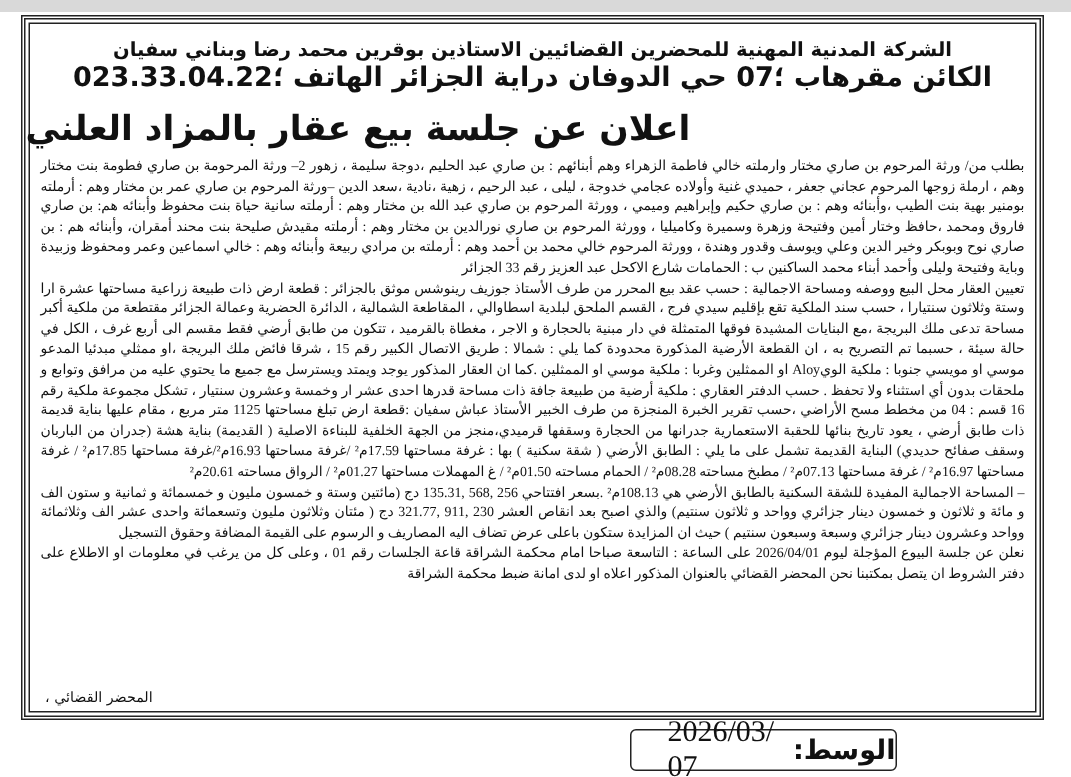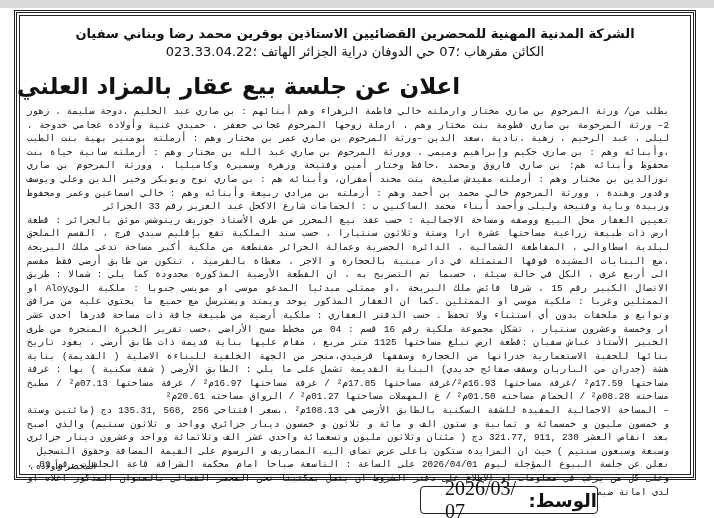--- a/index.html
+++ b/index.html
@@ -8,27 +8,27 @@
     position:relative; font-family:"DejaVu Sans", sans-serif; color:#111;
   }
   .topbar { position:absolute; left:0; top:0; width:714px; height:8px; background:#d9d9d9; }
   .frame {
     position:absolute; left:14px; top:10px; width:682px; height:470px;
     border:3px double #222; box-sizing:border-box; background:#fff;
   }
   .frame-inner { position:absolute; inset:2px; border:1px solid #222; }
   .header { position:absolute; left:0; right:0; top:12px; text-align:center; direction:rtl; }
   .h-line1 { font-size:13px; font-weight:bold; line-height:18px; }
-  .h-line2 { font-size:13px; font-weight:normal; line-height:18px; }
+  .h-line2 { font-size:18px; font-weight:bold; line-height:18px; }
   .title { position:absolute; left:0; right:0; top:58px; text-align:left; direction:rtl;
     font-size:23px; font-weight:bold; line-height:30px; letter-spacing:-0.5px; }
   .body-text {
-    position:absolute; left:10px; right:24px; top:92px;
+    position:absolute; left:10px; right:10px; top:92px;
     direction:rtl; text-align:justify; font-size:9.3px; line-height:13.6px;
-    font-family:Liberation Mono, monospace;
+    font-family:Liberation Serif, serif;
   }
   .body-text p { margin:0; }
   .signature {
     position:absolute; left:30px; top:460px; direction:rtl;
     font-size:9.5px;
   }
   .date-box {
     position:absolute; left:420px; top:486px; width:178px; height:28px;
     border:1.5px solid #222; border-radius:4px; background:#fff;
     display:flex; align-items:center; justify-content:center; gap:6px;
@@ -53,18 +53,18 @@
   <div class="title">اعلان عن جلسة بيع عقار بالمزاد العلني</div>
 
   <div class="body-text">
     <p>بطلب من/ ورثة المرحوم بن صاري مختار وارملته خالي فاطمة الزهراء وهم أبنائهم : بن صاري عبد الحليم ،دوجة سليمة ، زهور 2– ورثة المرحومة بن صاري فطومة بنت مختار وهم ، ارملة زوجها المرحوم عجاني جعفر ، حميدي غنية وأولاده عجامي خدوجة ، ليلى ، عبد الرحيم ، زهية ،نادية ،سعد الدين –ورثة المرحوم بن صاري عمر بن مختار وهم : أرملته بومنير بهية بنت الطيب ،وأبنائه وهم : بن صاري حكيم وإبراهيم وميمي ، وورثة المرحوم بن صاري عبد الله بن مختار وهم : أرملته سانية حياة بنت محفوظ وأبنائه هم: بن صاري فاروق ومحمد ،حافظ وختار أمين وفتيحة وزهرة وسميرة وكاميليا ، وورثة المرحوم بن صاري نورالدين بن مختار وهم : أرملته مقيدش صليحة بنت محند أمقران، وأبنائه هم : بن صاري نوح وبوبكر وخير الدين وعلي ويوسف وقدور وهندة ، وورثة المرحوم خالي محمد بن أحمد وهم : أرملته بن مرادي ربيعة وأبنائه وهم : خالي اسماعين وعمر ومحفوظ وزبيدة وباية وفتيحة وليلى وأحمد أبناء محمد الساكنين ب : الحمامات شارع الاكحل عبد العزيز رقم 33 الجزائر</p>
     <p>تعيين العقار محل البيع ووصفه ومساحة الاجمالية : حسب عقد بيع المحرر من طرف الأستاذ جوزيف رينوشس موثق بالجزائر :  قطعة ارض ذات طبيعة زراعية مساحتها عشرة ارا وستة وثلاثون سنتيارا ، حسب سند الملكية تقع بإقليم سيدي فرج ، القسم الملحق لبلدية اسطاوالي ، المقاطعة الشمالية ، الدائرة الحضرية وعمالة الجزائر مقتطعة من ملكية أكبر مساحة تدعى ملك البريجة ،مع البنايات المشيدة فوقها المتمثلة في دار مبنية بالحجارة و الاجر ، مغطاة بالقرميد ، تتكون من طابق أرضي فقط مقسم الى أربع غرف ، الكل في حالة سيئة ، حسبما تم التصريح به ، ان القطعة الأرضية المذكورة محدودة كما يلي : شمالا : طريق الاتصال الكبير رقم 15 ، شرقا فائض ملك البريجة ،او ممثلي مبدئيا المدعو موسي او مويسي جنوبا : ملكية الويAloy او الممثلين وغربا : ملكية موسي او الممثلين .كما ان العقار المذكور يوجد ويمتد ويسترسل مع جميع ما يحتوي عليه من مرافق وتوابع و ملحقات بدون أي استثناء ولا تحفظ . حسب الدفتر العقاري : ملكية أرضية من طبيعة جافة ذات مساحة قدرها احدى عشر ار وخمسة وعشرون سنتيار ، تشكل مجموعة ملكية رقم 16 قسم : 04 من مخطط مسح الأراضي ،حسب تقرير الخبرة المنجزة من طرف الخبير الأستاذ عباش سفيان :قطعة ارض تبلغ مساحتها 1125 متر مربع ، مقام عليها بناية قديمة ذات طابق أرضي ، يعود تاريخ بنائها للحقبة الاستعمارية جدرانها من الحجارة وسقفها قرميدي،منجز من الجهة الخلفية للبناءة الاصلية ( القديمة) بناية هشة (جدران من الباربان وسقف صفائح حديدي) البناية القديمة تشمل على ما يلي : الطابق الأرضي ( شقة سكنية ) بها : غرفة مساحتها 17.59م² /غرفة مساحتها 16.93م²/غرفة مساحتها 17.85م² / غرفة مساحتها 16.97م² / غرفة مساحتها 07.13م² / مطبخ مساحته 08.28م² / الحمام مساحته 01.50م² / غ المهملات مساحتها 01.27م² / الرواق مساحته 20.61م²</p>
     <p>– المساحة الاجمالية المفيدة للشقة السكنية بالطابق الأرضي هي 108.13م² .بسعر افتتاحي 256 ,568 ,135.31 دج (مائتين وستة و خمسون مليون و خمسمائة و ثمانية و ستون الف و مائة و ثلاثون و خمسون دينار جزائري وواحد و ثلاثون سنتيم) والذي اصبح بعد انقاص العشر 230 ,911 ,321.77 دج ( مئتان وثلاثون مليون وتسعمائة واحدى عشر الف وثلاثمائة وواحد وعشرون دينار جزائري وسبعة وسبعون سنتيم ) حيث ان المزايدة ستكون باعلى عرض تضاف اليه المصاريف و الرسوم على القيمة المضافة وحقوق التسجيل</p>
     <p>نعلن عن جلسة البيوع المؤجلة ليوم 2026/04/01 على الساعة : التاسعة صباحا  امام محكمة الشراقة  قاعة الجلسات رقم 01 ، وعلى كل من يرغب في معلومات او الاطلاع على دفتر الشروط ان يتصل بمكتبنا نحن المحضر القضائي بالعنوان المذكور اعلاه او لدى امانة ضبط  محكمة الشراقة</p>
   </div>
 </div>
 
-<div class="signature">المحضر وأولاده ،</div>
+<div class="signature">المحضر القضائي ،</div>
 
 <div class="date-box">
   <span class="date-label">الوسط:</span>
   <span class="date-value">2026/03/ 07</span>
 </div>
 
 </body></html>

